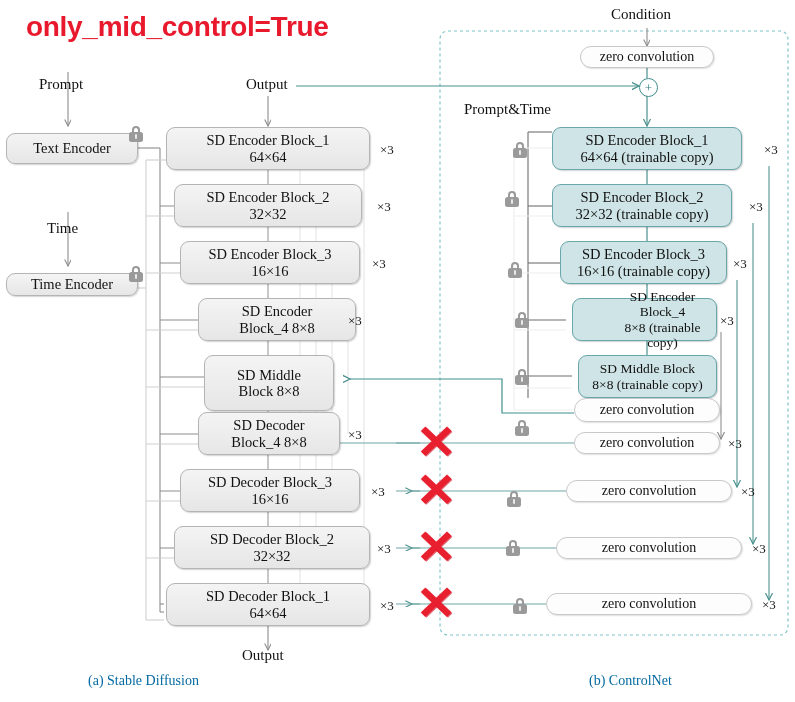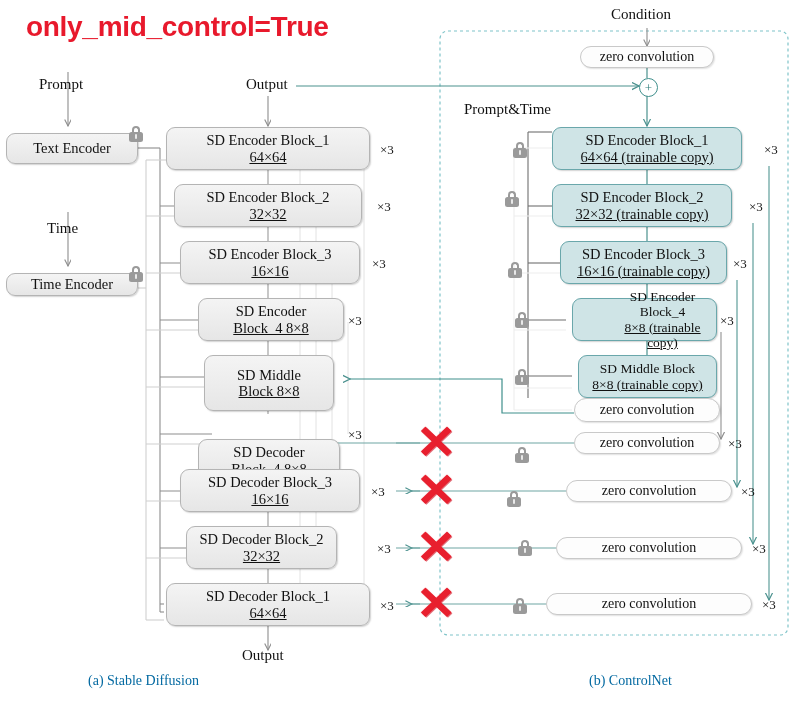--- a/index.html
+++ b/index.html
@@ -16,21 +16,21 @@
   .caption{position:absolute;font-family:"Liberation Serif",serif;font-size:14px;color:#0369a1;white-space:nowrap;}
   .mult{position:absolute;font-family:"Liberation Serif",serif;font-size:13px;color:#111;white-space:nowrap;}
 
   
   .node{position:absolute;box-sizing:border-box;border:1px solid #b9b9b9;
         border-radius:9px;background:#eeeeee;
         display:flex;flex-direction:column;align-items:center;justify-content:center;
         font-family:"Liberation Serif",serif;font-size:14.5px;line-height:1.12;
         text-align:center;color:#111;box-shadow:1px 1px 1.5px rgba(0,0,0,.18);}
   .node .l1{display:block;}
-  .node .l2{display:block;text-decoration:underline;}
+  .node .l2{display:block;}
   .node.one-line{flex-direction:row;}
 
   .node.sd{background:linear-gradient(#f4f4f4,#e6e6e6);border-color:#b4b4b4;}
   .node.ctrl{background:#cfe4e6;border:1px solid #6aa7ab;}
   .node.zc{background:#fdfdfd;border:1px solid #c9c9c9;border-radius:12px;
            box-shadow:1px 1px 1.5px rgba(0,0,0,.12);}
   .node.small-enc{font-size:13.5px;}
 
   .node .nlabel{pointer-events:none;}
 
@@ -219,42 +219,42 @@
     <span class="l1">SD Encoder Block_3</span>
     <span class="l2">16×16</span>
     <span class="lock" style="left:327px;top:20px;">
       <span class="shk"></span>
         <span class="body"></span>
         <span class="kh"></span>
       </span>
   </div>
   <div class="mult" style="left:372px;top:256px;">×3</div>
 
-  <div class="node sd" style="left:198px;top:298px;width:146px;height:43px;">
+  <div class="node sd" style="left:198px;top:298px;width:158px;height:43px;">
     <span class="l1">SD Encoder</span>
     <span class="l2">Block_4 8×8</span>
     <span class="lock" style="left:316px;top:13px;">
       <span class="shk"></span>
         <span class="body"></span>
         <span class="kh"></span>
       </span>
   </div>
   <div class="mult" style="left:348px;top:313px;">×3</div>
 
   <div class="node sd" style="left:204px;top:355px;width:130px;height:56px;">
     <span class="l1">SD Middle</span>
     <span class="l2">Block 8×8</span>
     <span class="lock" style="left:310px;top:13px;">
       <span class="shk"></span>
         <span class="body"></span>
         <span class="kh"></span>
       </span>
   </div>
 
-  <div class="node sd" style="left:198px;top:412px;width:142px;height:43px;margin-top:27px;">
+  <div class="node sd" style="left:198px;top:412px;width:142px;height:43px;">
     <span class="l1">SD Decoder</span>
     <span class="l2">Block_4 8×8</span>
     <span class="lock" style="left:316px;top:7px;">
       <span class="shk"></span>
         <span class="body"></span>
         <span class="kh"></span>
       </span>
   </div>
   <div class="mult" style="left:348px;top:427px;">×3</div>
 
@@ -262,21 +262,21 @@
     <span class="l1">SD Decoder Block_3</span>
     <span class="l2">16×16</span>
     <span class="lock" style="left:326px;top:21px;">
       <span class="shk"></span>
         <span class="body"></span>
         <span class="kh"></span>
       </span>
   </div>
   <div class="mult" style="left:371px;top:484px;">×3</div>
 
-  <div class="node sd" style="left:186px;top:526px;width:151px;height:43px;">
+  <div class="node sd" style="left:174px;top:526px;width:196px;height:43px;">
     <span class="l1">SD Decoder Block_2</span>
     <span class="l2">32×32</span>
     <span class="lock" style="left:331px;top:13px;">
       <span class="shk"></span>
         <span class="body"></span>
         <span class="kh"></span>
       </span>
   </div>
   <div class="mult" style="left:377px;top:541px;">×3</div>
 

